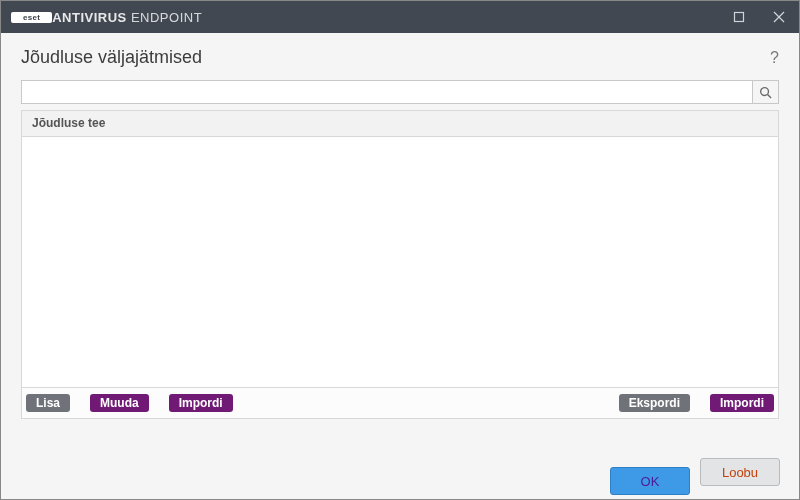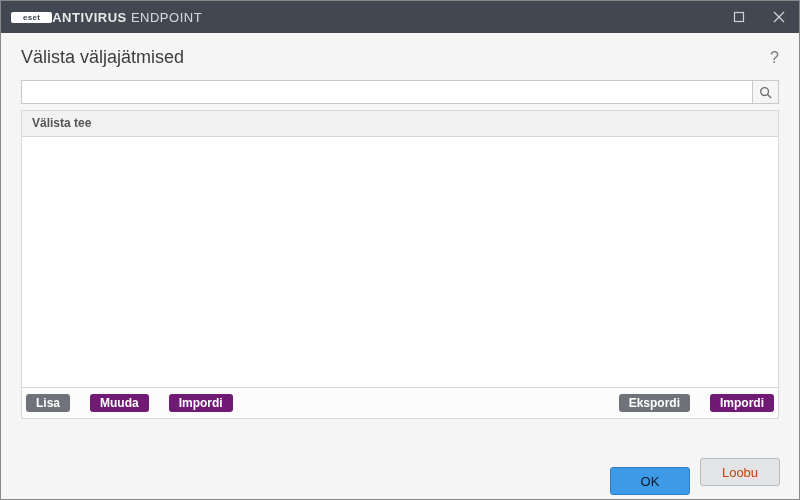--- a/index.html
+++ b/index.html
@@ -155,21 +155,21 @@
     height: 28px;
     font-size: 13px;
     border-radius: 3px;
     border: 1px solid;
     font-family: inherit;
     cursor: pointer;
   }
   .btn-primary {
     background: #3e99e6;
     border-color: #2e7fc4;
-    color: #0f172a;
+    color: #4c1d95;
     margin-top: 18px;
   }
   .btn-secondary {
     background: #e2e4e6;
     border-color: #b9bcbf;
     color: #c2410c;
   }
 </style>
 </head>
 <body>
@@ -188,40 +188,40 @@
   </div>
   <div class="titlebar-btn">
     <svg viewBox="0 0 12 12">
         <line x1="1" y1="1" x2="11" y2="11"></line>
         <line x1="11" y1="1" x2="1" y2="11"></line>
       </svg>
   </div>
 </div>
 
 <div class="header">
-  <div class="page-title">Välista väljajätmised</div>
+  <div class="page-title">Jõudluse väljajätmised</div>
   <div class="header-spacer"></div>
   <div class="help-icon">?</div>
 </div>
 
 <div class="content">
 
   <div class="search-row">
     <input class="search-input" type="text" value="" style="">
     <div class="search-btn">
       <svg viewBox="0 0 14 14">
         <circle cx="6" cy="6" r="4.2"></circle>
         <line x1="9.2" y1="9.2" x2="13" y2="13"></line>
       </svg>
     </div>
   </div>
 
   <div class="table-wrap">
     <div class="table-head">
-      <div class="th col-path">Välista tee</div>
+      <div class="th col-path">Jõudluse tee</div>
     </div>
     <div class="table-body"></div>
   </div>
 
   <div class="action-row">
     <button class="pill enabled">Lisa</button>
     <button class="pill disabled">Muuda</button>
     <button class="pill disabled">Impordi</button>
     <div class="action-spacer"></div>
     <button class="pill enabled">Ekspordi</button>

